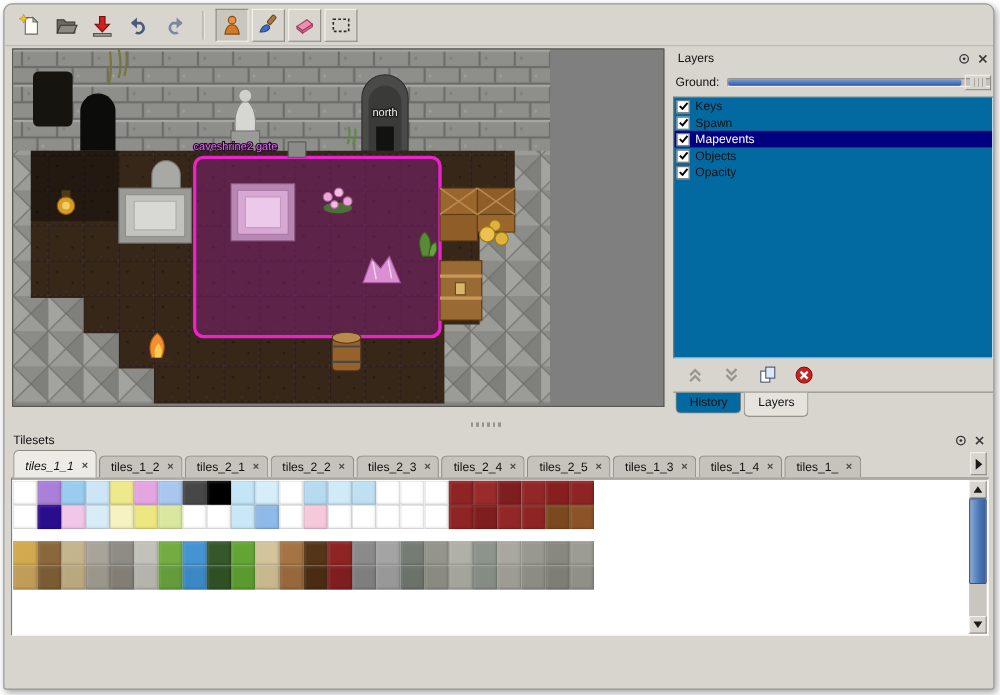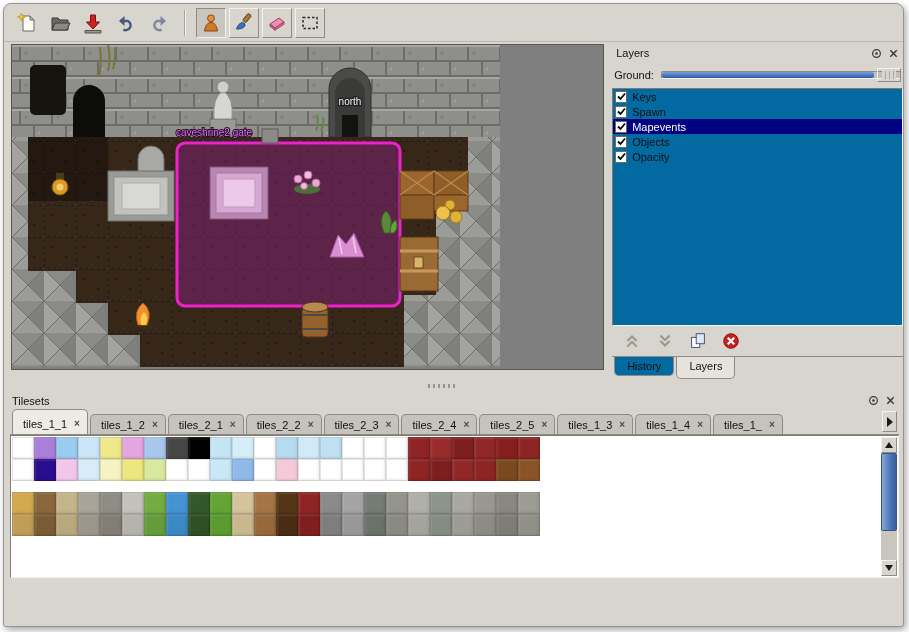--- a/index.html
+++ b/index.html
@@ -70,21 +70,21 @@
 
   
   .tilesets-panel { height:186px; margin:0 4px 0 6px; display:flex; flex-direction:column; }
   .panel-header2 { height:17px; display:flex; align-items:center; justify-content:space-between;
     font-size:11px; padding:0 2px; }
   .tabs-row { height:26px; display:flex; align-items:flex-end; padding-left:2px; position:relative;
     border-bottom:1px solid #8e8a84; }
   .ttab { display:flex; align-items:center; gap:7px; font-size:11px; padding:3px 7px 3px 10px;
     height:20px; background:#c6c2bc; border:1px solid #8e8a84; border-bottom:none;
     border-radius:5px 5px 0 0; margin-right:2px; white-space:nowrap; }
-  .ttab.active { background:#edebe6; height:25px; padding-top:6px; }
+  .ttab.active { background:#edebe6; height:25px; padding-top:6px;font-style:italic; }
   .tclose { font-size:10px; font-weight:bold; color:#4a4a46; line-height:1; }
   .tab-scroll { position:absolute; right:2px; bottom:2px; width:15px; height:21px; background:#d8d4ce;
     border:1px solid; border-color:#f4f2ee #8e8a84 #8e8a84 #f4f2ee; display:flex;
     align-items:center; justify-content:center; }
   .tri-right { width:0; height:0; border-top:5px solid transparent; border-bottom:5px solid transparent;
     border-left:6px solid #1a1a1a; }
   .tiles-area { flex:1; background:#fff; border:1px solid; border-color:#7e7a74 #f4f2ee #f4f2ee #7e7a74;
     position:relative; padding:1px 0 0 1px; overflow:hidden; }
   .tile-row { display:flex; }
   .tile { width:22px; height:22px; flex:0 0 22px; box-shadow: inset 0 0 0 1px rgba(0,0,0,.10),

